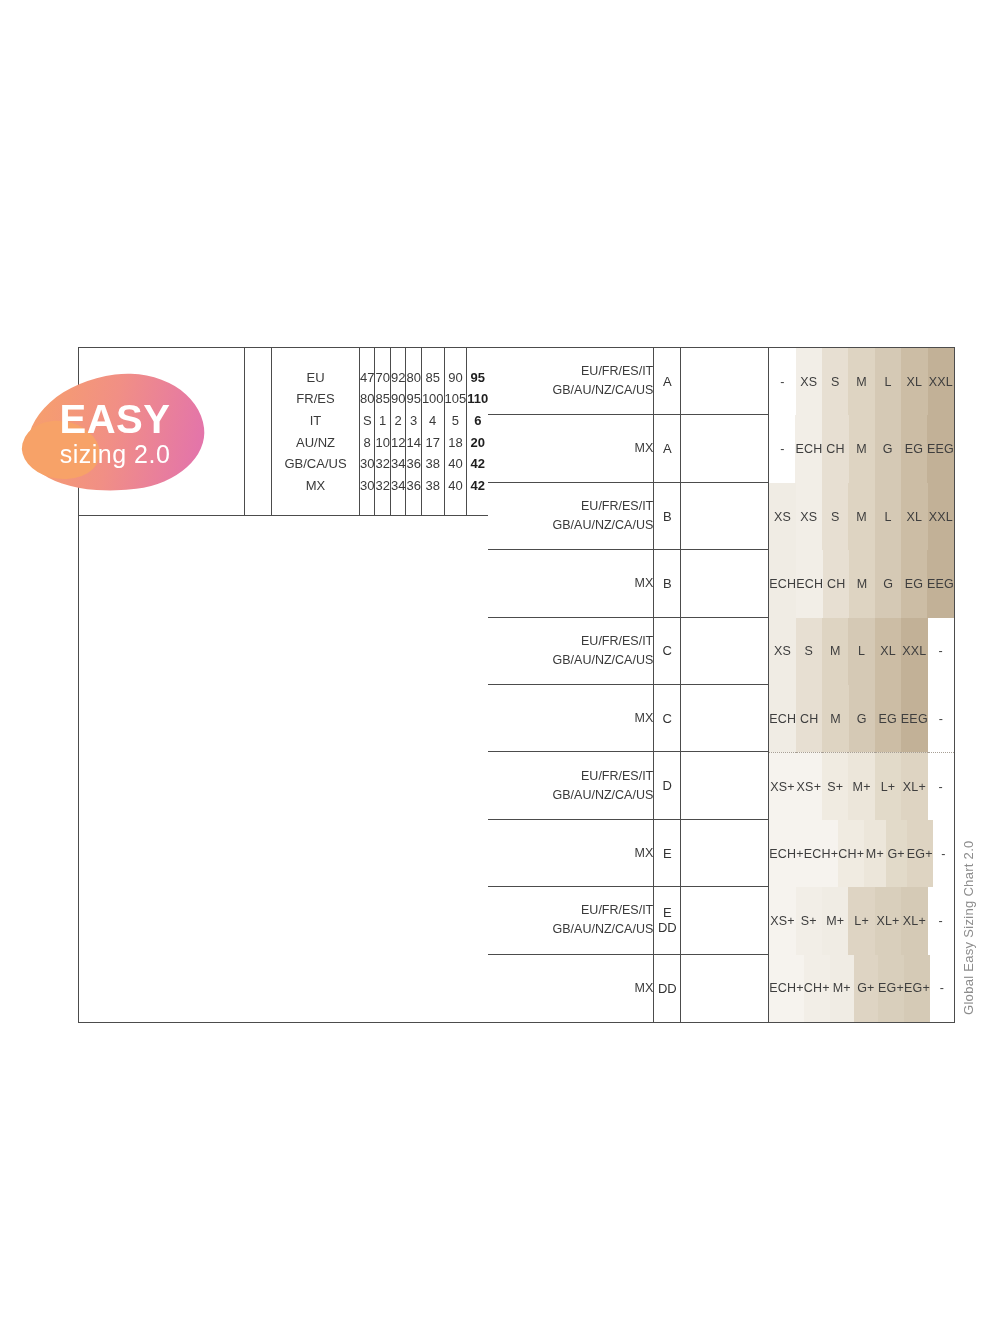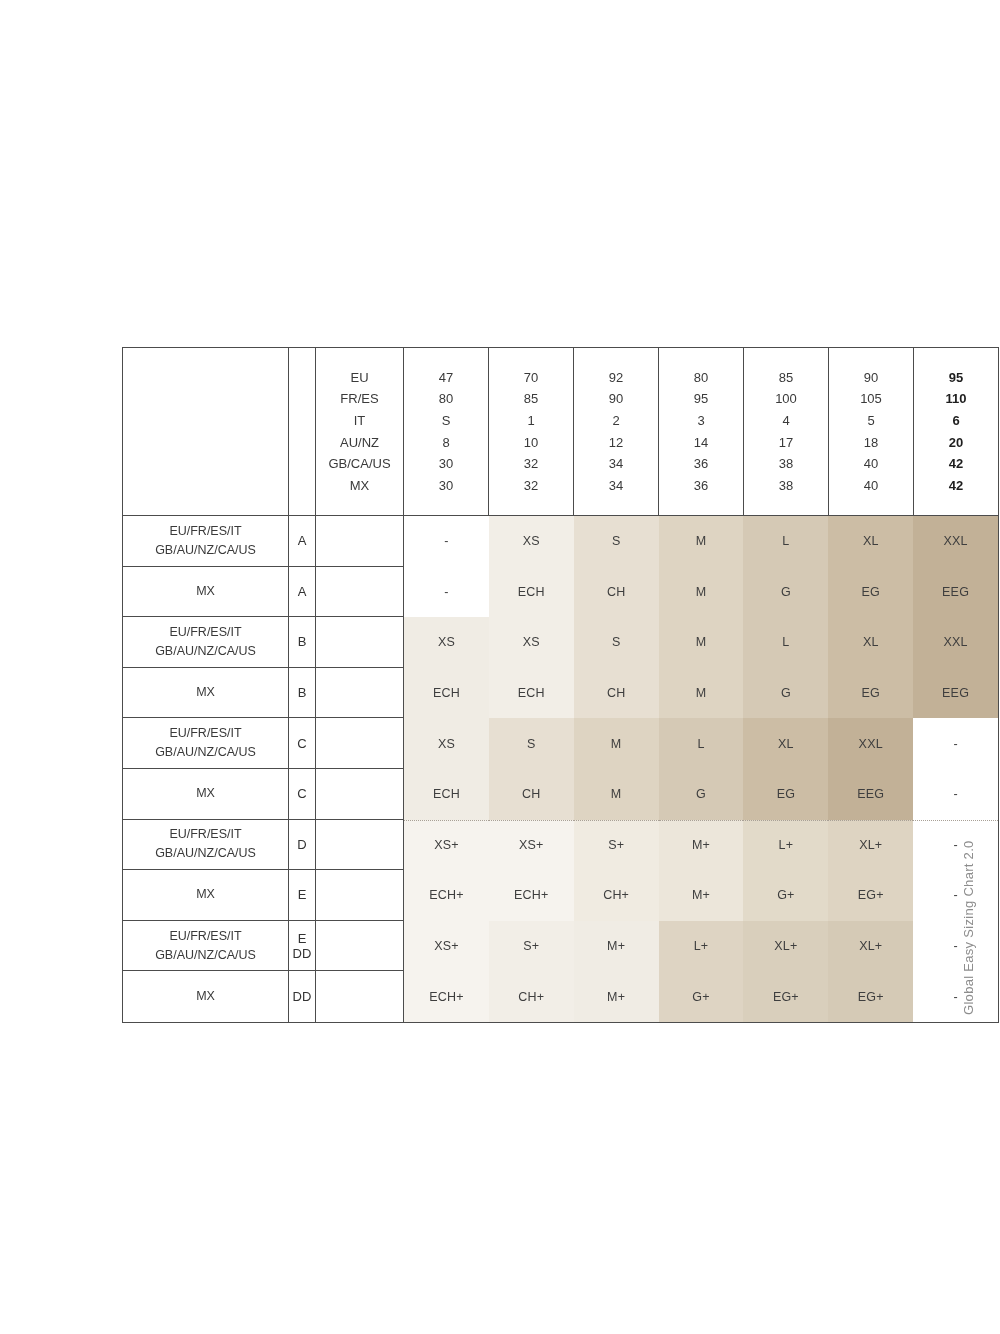--- a/index.html
+++ b/index.html
@@ -11,21 +11,21 @@
 
   .title {
     position:absolute; left:80px; top:299px; width:880px;
     font-size:18.5px; font-weight:700; color:#1c1c1c; letter-spacing:0.1px;
   }
 
   
   .size-table {
     position:absolute; left:78px; top:347px; width:877px; height:676px;
     border:1px solid #4c4c4c; box-sizing:border-box; background:#fff;
-    display:flex; flex-direction:column;margin-left:44px;
+    display:flex; flex-direction:row;
   }
   .t-header { display:flex; height:167px; flex:none; border-bottom:1px solid #4c4c4c; }
   .hc { box-sizing:border-box; border-right:1px solid #4c4c4c; }
   .hc-region { width:166px; flex:none; }
   .hc-cup    { width:27px;  flex:none; }
   .hc-labels {
     width:88px; flex:none; display:flex; flex-direction:column;
     justify-content:center; align-items:center;
   }
   .header-cols { flex:1; display:flex; }
@@ -37,21 +37,21 @@
   .h-line { font-size:13px; line-height:21.6px; color:#3a3a3a; white-space:nowrap; }
   .h-col.bold .h-line { font-weight:700; color:#1e1e1e; }
 
   .t-body { flex:1; display:flex; flex-direction:column; }
   .b-row { flex:1; display:flex; min-height:0; }
   .cell { box-sizing:border-box; }
   .lcell { border-right:1px solid #4c4c4c; }
   .b-row:not(:last-child) .lcell { border-bottom:1px solid #4c4c4c; }
   .cell-region {
     width:166px; flex:none; display:flex; flex-direction:column;
-    justify-content:center; align-items:center;
+    justify-content:center; align-items:flex-end;
     font-size:12.5px; line-height:19px; color:#3a3a3a; text-align:center;
   }
   .cell-cup {
     width:27px; flex:none; display:flex; flex-direction:column;
     justify-content:center; align-items:center;
     font-size:13px; line-height:15px; color:#333333;
   }
   .cell-spacer { width:88px; flex:none; background:#fff; }
   .cell-size {
     flex:1; display:flex; justify-content:center; align-items:center;
@@ -330,16 +330,22 @@
           <div class="cell cell-size" style="background: rgb(242, 238, 231);">CH+</div>
           <div class="cell cell-size" style="background: rgb(240, 236, 228);">M+</div>
           <div class="cell cell-size" style="background: rgb(222, 212, 195);">G+</div>
           <div class="cell cell-size" style="background: rgb(217, 207, 188);">EG+</div>
           <div class="cell cell-size" style="background: rgb(213, 202, 182);">EG+</div>
           <div class="cell cell-size" style="background: rgb(255, 255, 255);">-</div>
         </div>
       </div>
   </div>
 
+  <div class="logo">
+    <div class="logo-blob" style="background: linear-gradient(108deg, rgb(247, 162, 104) 0%, rgb(241, 143, 133) 48%, rgb(225, 112, 176) 100%);"></div>
+    <div class="logo-blob2" style="background: rgb(247, 162, 104);"></div>
+    <div class="logo-line1">EASY</div>
+    <div class="logo-line2">sizing 2.0</div>
+  </div>
 
   <div class="side-label">Global Easy Sizing Chart 2.0</div>
 
 </div>
 
 </body></html>

